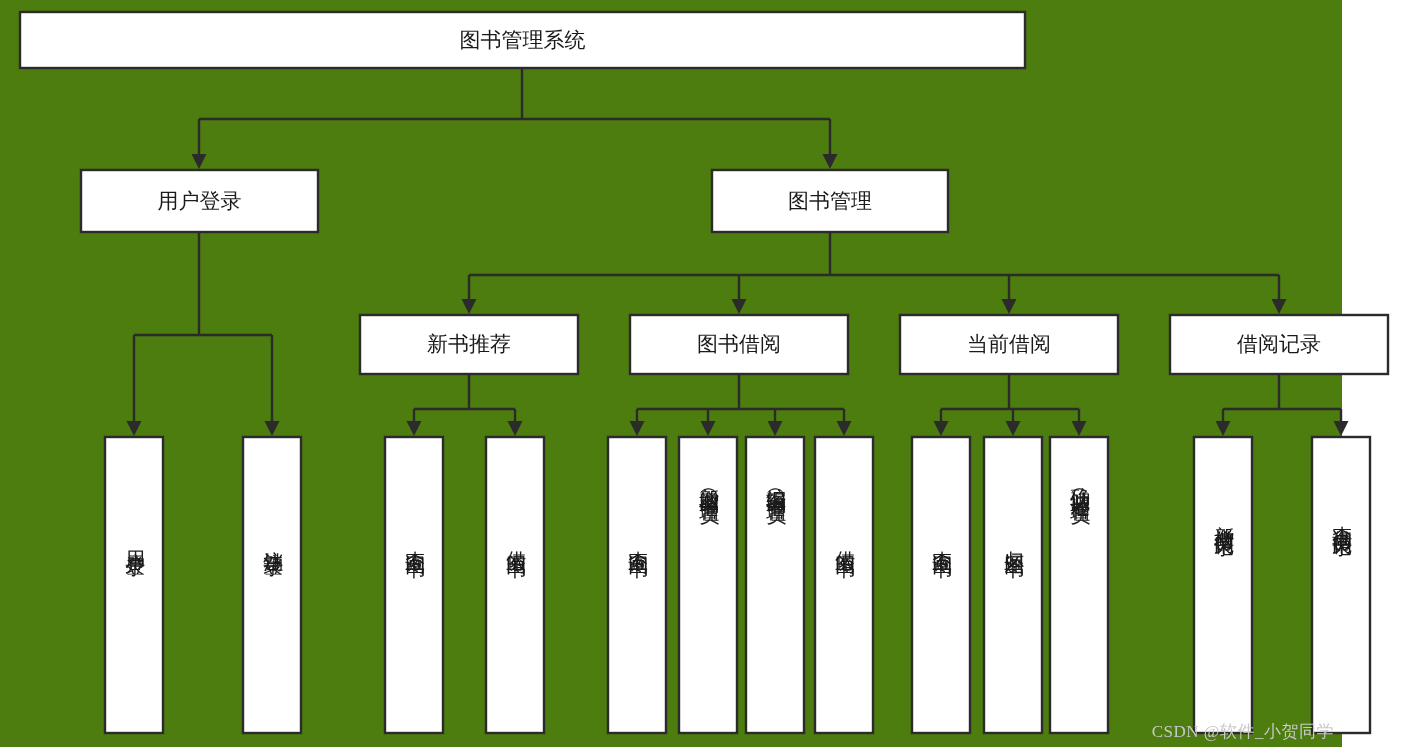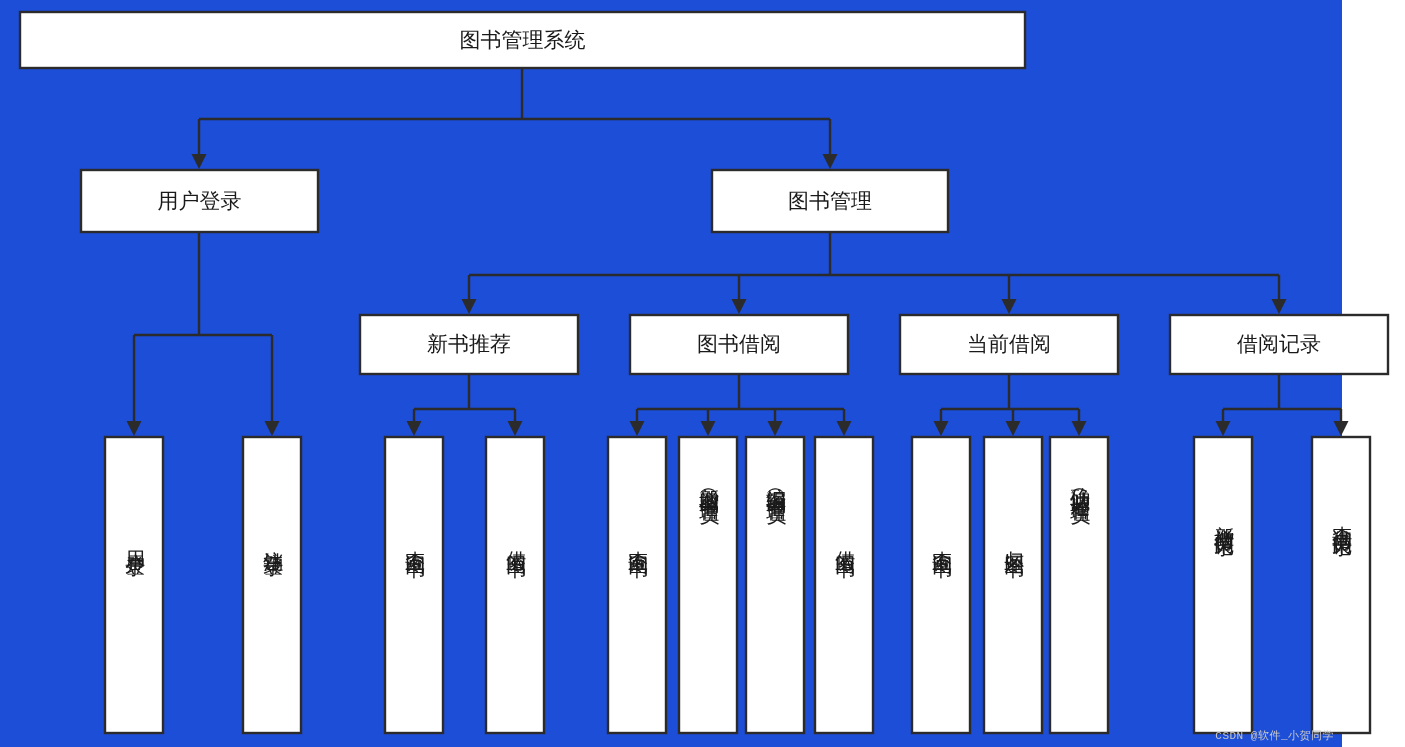--- a/index.html
+++ b/index.html
@@ -10,21 +10,21 @@
   body {
     width: 1405px;
     height: 747px;
     font-family: "Liberation Sans", "DejaVu Sans", sans-serif;
     overflow: hidden;
   }
   #diagram-root {
     position: relative;
     width: 1342px;
     height: 747px;
-    background: #1d4ed8;
+    background: #4d7c0f;
   }
   svg.flow {
     position: absolute;
     top: 0;
     left: 0;
     width: 1405px;
     height: 747px;
   }
   .node-rect {
     fill: #ffffff;
@@ -51,22 +51,22 @@
     stroke-linecap: butt;
   }
   .arrow-head {
     fill: #2b2b2b;
     stroke: none;
   }
   .watermark {
     position: absolute;
     right: 8px;
     bottom: 4px;
-    font-family: Liberation Mono, monospace;
-    font-size: 11px;
+    font-family: Liberation Serif, serif;
+    font-size: 17px;
     color: #c9c9c9;
     letter-spacing: 0.5px;
     white-space: nowrap;
     user-select: none;
     margin-top: 8px;
   }
 </style>
 </head>
 <body>
 

